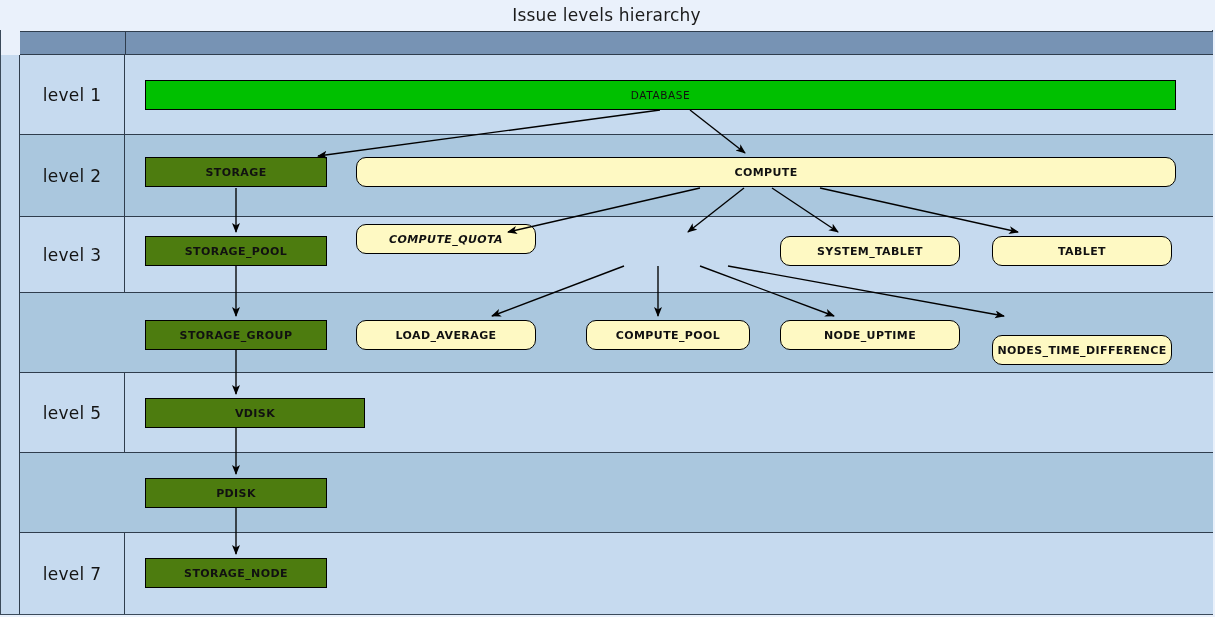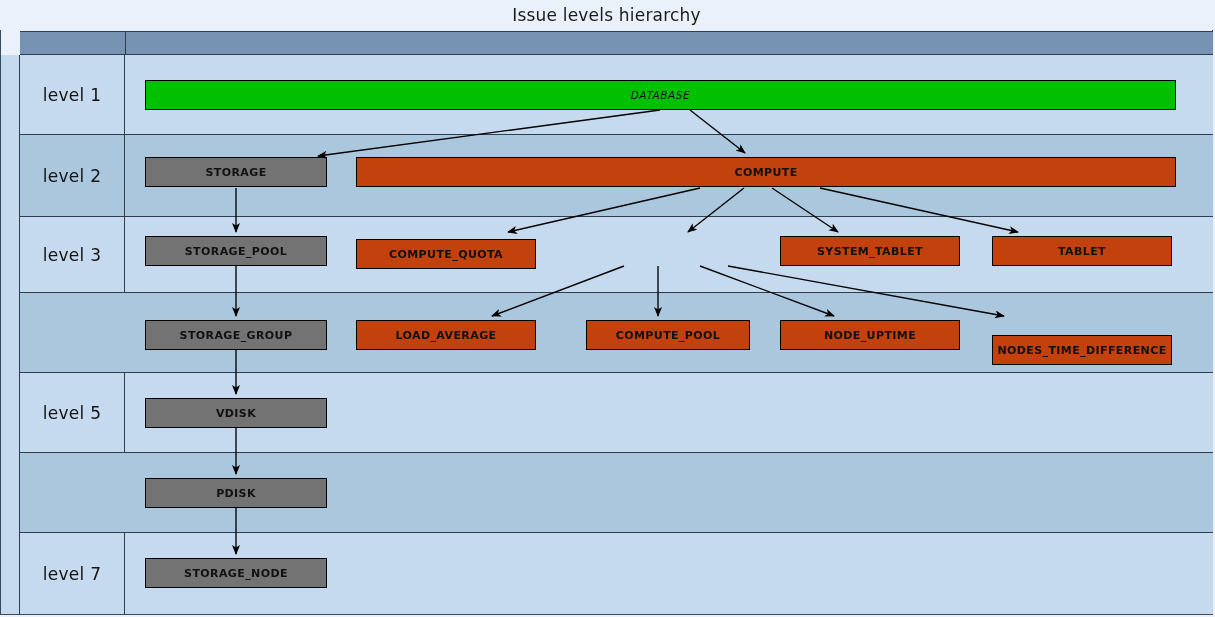--- a/index.html
+++ b/index.html
@@ -72,23 +72,23 @@
     position:absolute;
     height:30px;
     border:1px solid #000;
     box-sizing:border-box;
     display:flex;align-items:center;justify-content:center;
     font-size:11px;font-weight:bold;
     color:#111;letter-spacing:.4px;
     white-space:nowrap;
   }
   .node.green{background:#00c000;}
-  .node.gold{background:#737373;}
-  .node.purple{background:#c2410c;}
-  .node.green span{font-weight:normal;font-size:10.5px;letter-spacing:.6px;font-style:italic;}
+  .node.gold{background:#4d7c0f;}
+  .node.purple{background:#fef9c3;border-radius:10px;}
+  .node.green span{font-weight:normal;font-size:10.5px;letter-spacing:.6px;}
 
   
   svg.edges{
     position:absolute;left:0;top:0;width:1215px;height:617px;
     pointer-events:none;
   }
 </style>
 </head>
 <body>
 
@@ -122,21 +122,21 @@
       </div>
     </div>
   </div>
 
   <div class="row odd" style="top:217px;height:76px;">
     <div class="row-label">level 3</div>
     <div class="row-body">
       <div class="node gold" style="left:20px;top:19px;width:182px;">
         <span>STORAGE_POOL</span>
       </div>
-      <div class="node purple" style="left:231px;top:22px;width:180px;">
+      <div class="node purple" style="left:231px;top:7px;width:180px;font-style:italic;">
         <span>COMPUTE_QUOTA</span>
       </div>
       <div class="node purple" style="left:655px;top:19px;width:180px;">
         <span>SYSTEM_TABLET</span>
       </div>
       <div class="node purple" style="left:867px;top:19px;width:180px;">
         <span>TABLET</span>
       </div>
     </div>
   </div>
@@ -157,21 +157,21 @@
       </div>
       <div class="node purple" style="left:867px;top:42px;width:180px;">
         <span>NODES_TIME_DIFFERENCE</span>
       </div>
     </div>
   </div>
 
   <div class="row odd" style="top:373px;height:80px;">
     <div class="row-label">level 5</div>
     <div class="row-body">
-      <div class="node gold" style="left:20px;top:25px;width:182px;">
+      <div class="node gold" style="left:20px;top:25px;width:220px;">
         <span>VDISK</span>
       </div>
     </div>
   </div>
 
   <div class="row even" style="top:453px;height:80px;">
     <div class="row-body">
       <div class="node gold" style="left:20px;top:25px;width:182px;">
         <span>PDISK</span>
       </div>

